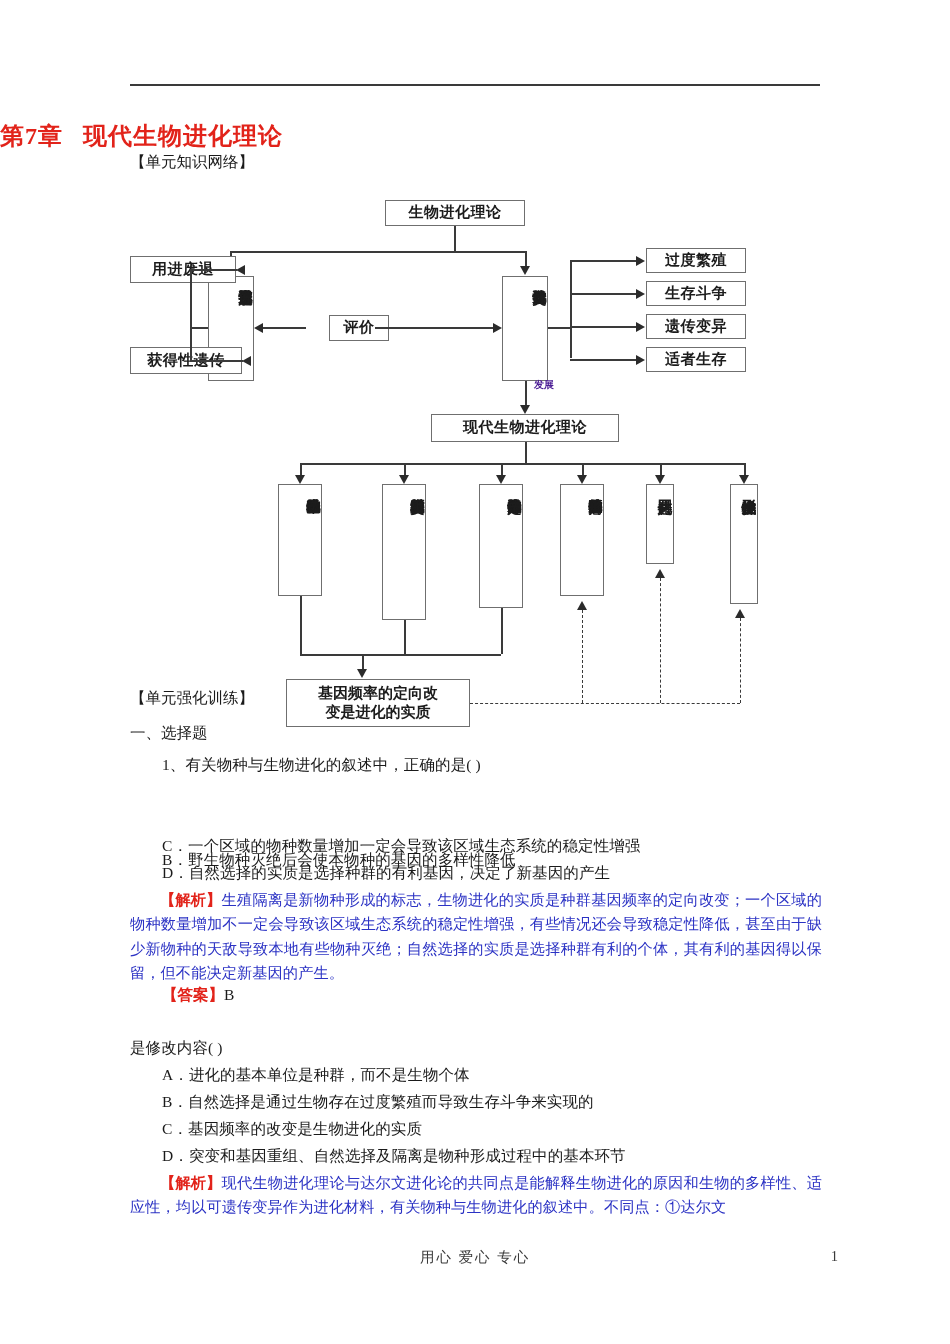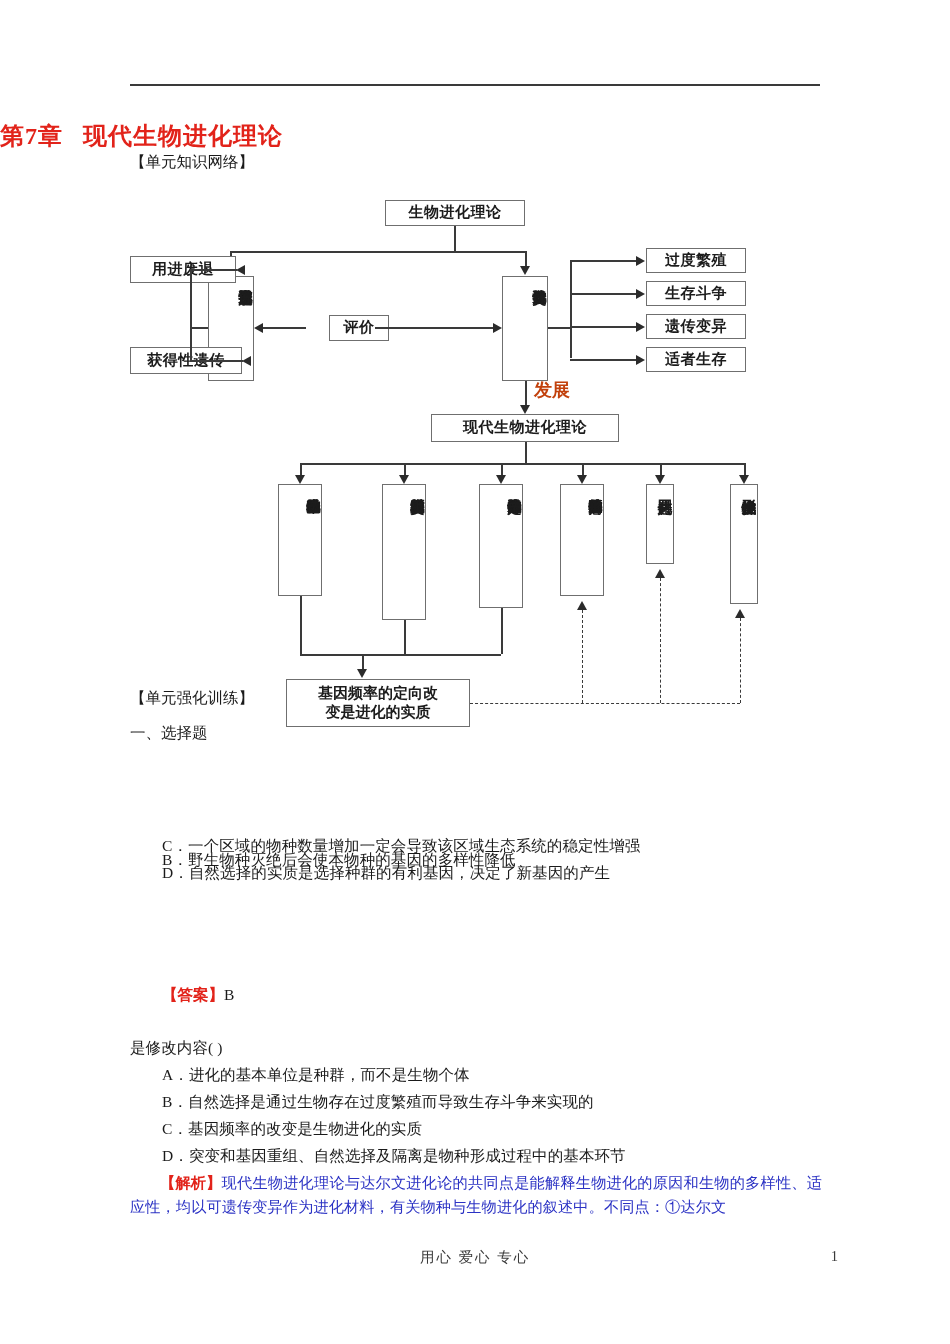--- a/index.html
+++ b/index.html
@@ -120,23 +120,23 @@
     border-bottom: 5px solid transparent;
     border-right: 9px solid #2b2b2b;
   }
   .arrow.right {
     border-top: 5px solid transparent;
     border-bottom: 5px solid transparent;
     border-left: 9px solid #2b2b2b;
   }
   .edge-label {
     position: absolute;
-    font-size: 18px;
+    font-size: 10px;
     font-weight: bold;
-    color: #c2410c;
+    color: #4c1d95;
     white-space: nowrap;
   }
 
   
   .q-line {
     position: absolute;
     font-size: 15.5px;
     color: #1a1a1a;
     white-space: nowrap;
     letter-spacing: 0.1px;
@@ -315,24 +315,28 @@
     <div class="arrow up" style="left:447px; top:409px;"></div>
     <div class="dash-v" style="left:530px; top:386px; height:125px;"></div>
     <div class="arrow up" style="left:525px; top:377px;"></div>
     <div class="dash-v" style="left:610px; top:426px; height:85px;"></div>
     <div class="arrow up" style="left:605px; top:417px;"></div>
   </div>
 
   <div class="section-label" id="sec-training">【单元强化训练】</div>
   <div class="section-label" id="sec-choice">一、选择题</div>
 
+  <div class="q-line" style="left:162px; top:755px;">1、有关物种与生物进化的叙述中，正确的是(      )</div>
   <div class="q-line" style="left:162px; top:809px;margin-top:41px;">B．野生物种灭绝后会使本物种的基因的多样性降低</div>
   <div class="q-line" style="left:162px; top:836px;">C．一个区域的物种数量增加一定会导致该区域生态系统的稳定性增强</div>
   <div class="q-line" style="left:162px; top:863px;">D．自然选择的实质是选择种群的有利基因，决定了新基因的产生</div>
 
+  <div class="expl" style="left:130px; top:888px; width:692px; text-indent:30px;">
+    <span class="tag-red">【解析】</span><span>生殖隔离是新物种形成的标志，生物进化的实质是种群基因频率的定向改变；一个区域的物种数量增加不一定会导致该区域生态系统的稳定性增强，有些情况还会导致稳定性降低，甚至由于缺少新物种的天敌导致本地有些物种灭绝；自然选择的实质是选择种群有利的个体，其有利的基因得以保留，但不能决定新基因的产生。</span>
+  </div>
 
   <div class="ans-line" style="left:162px; top:985px;">
     <span class="tag-red">【答案】</span><span class="val">B</span>
   </div>
 
   <div class="q-line" style="left:130px; top:1038px;">是修改内容(      )</div>
 
   <div class="q-line" style="left:162px; top:1065px;">A．进化的基本单位是种群，而不是生物个体</div>
   <div class="q-line" style="left:162px; top:1119px;">C．基因频率的改变是生物进化的实质</div>
   <div class="q-line" style="left:162px; top:1092px;">B．自然选择是通过生物存在过度繁殖而导致生存斗争来实现的</div>

